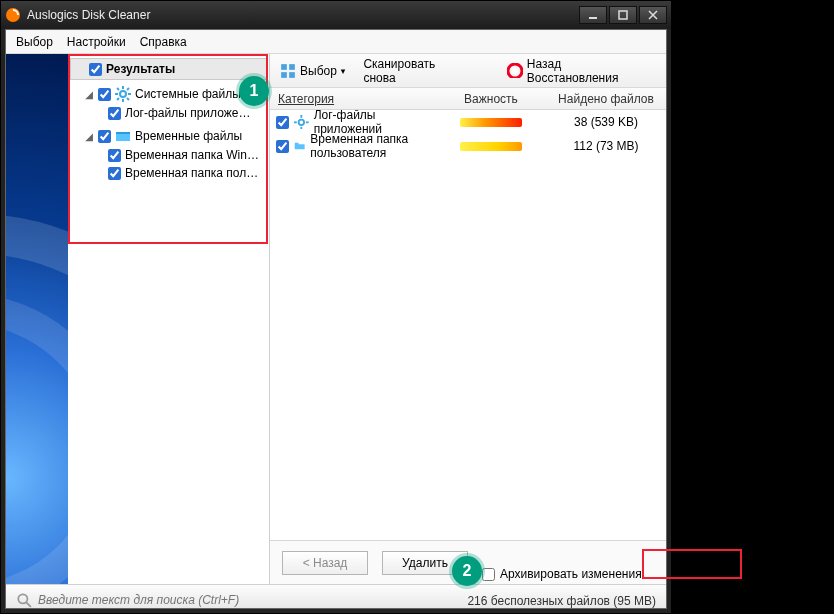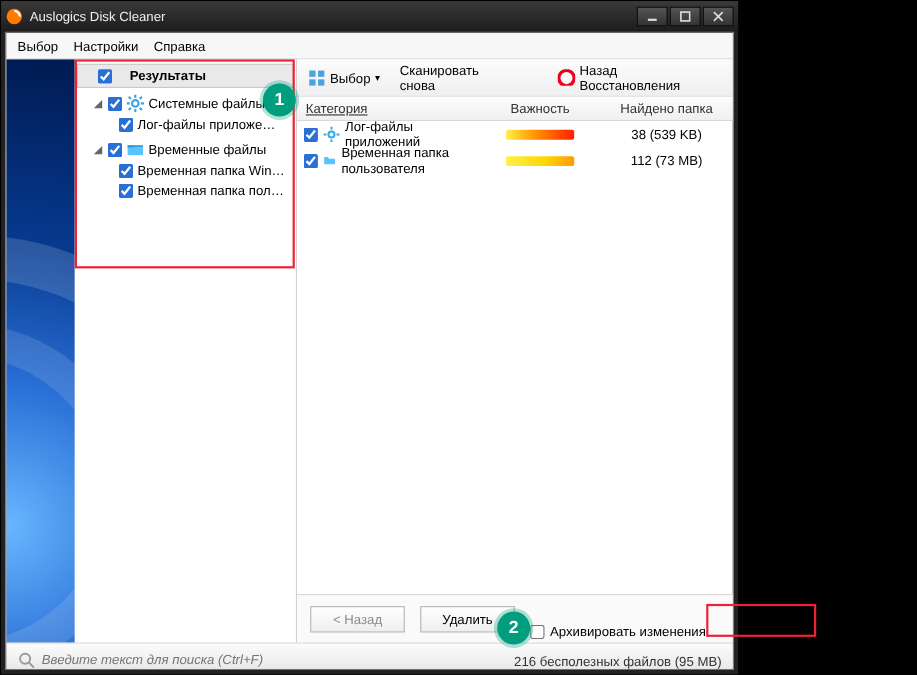--- a/index.html
+++ b/index.html
@@ -27,21 +27,21 @@
 
 
 .leftstrip { width: 62px; background: radial-gradient(circle at 0% 80%, #69b7ff 0%, #2a6fd6 30%, #063a8f 60%, #001a52 100%); position: relative; overflow: hidden; }
 .leftstrip::after { content:""; position:absolute; width:420px; height:420px; border-radius:50%; border:40px solid rgba(255,255,255,.15); left:-280px; top:160px; }
 .leftstrip::before { content:""; position:absolute; width:260px; height:260px; border-radius:50%; border:30px solid rgba(255,255,255,.12); left:-200px; top:240px; }
 
 
 .treewrap { width: 202px; border-right: 1px solid #d0d0d0; background: #fff; position: relative; }
 .redbox1 { position:absolute; left:0; top:0; width:200px; height:190px; border:2px solid #e23; pointer-events:none; }
 .tree { padding: 4px 2px; }
-.tree-root { font-weight: bold; padding: 3px 4px 3px 18px; background:#e9e9e9; display:flex; align-items:center; gap:16px; border:1px solid #c9c9c9; }
+.tree-root { font-weight: bold; padding: 3px 4px 3px 18px; background:#e9e9e9; display:flex; align-items:center; gap:4px; border:1px solid #c9c9c9; }
 .tree-item { display: flex; align-items: center; gap: 4px; padding: 2px 2px 2px 0; white-space: nowrap; overflow: hidden; text-overflow: ellipsis; }
 .lvl1 { padding-left: 14px; margin-top: 4px; }
 .lvl2 { padding-left: 38px; }
 .chev { width:10px; text-align:center; color:#666; cursor:pointer; font-size:10px; }
 .chk { width:13px; height:13px; cursor:pointer; accent-color:#2a6fd6; }
 .ico { width:16px; height:16px; display:inline-flex; align-items:center; justify-content:center; }
 
 
 .rcol { flex:1; display:flex; flex-direction:column; min-width:0; }
 .toolbar { height:34px; border-bottom:1px solid #d8d8d8; display:flex; align-items:center; padding:0 10px; gap:18px; background:linear-gradient(#fcfcfc,#efefef); }
@@ -208,21 +208,21 @@
                   <circle cx="8" cy="8" r="3" fill="#fff"></circle>
                 </svg>
               </span>
             <span>Назад Восстановления</span>
           </div>
         </div>
 
         <div class="gridhead">
           <div class="c-cat">Категория</div>
           <div class="c-imp">Важность</div>
-          <div class="c-found">Найдено папка</div>
+          <div class="c-found">Найдено файлов</div>
         </div>
 
         <div class="gridbody" id="gridbody">
             <div class="grow">
               <div class="c-cat">
                 <input type="checkbox" class="chk" checked="" style="">
                 <span class="ico">
                   <svg viewBox="0 0 16 16">
                     <circle cx="8" cy="8" r="3" fill="none" stroke="#3aa7e6" stroke-width="2"></circle>
                     <g stroke="#3aa7e6" stroke-width="2">

